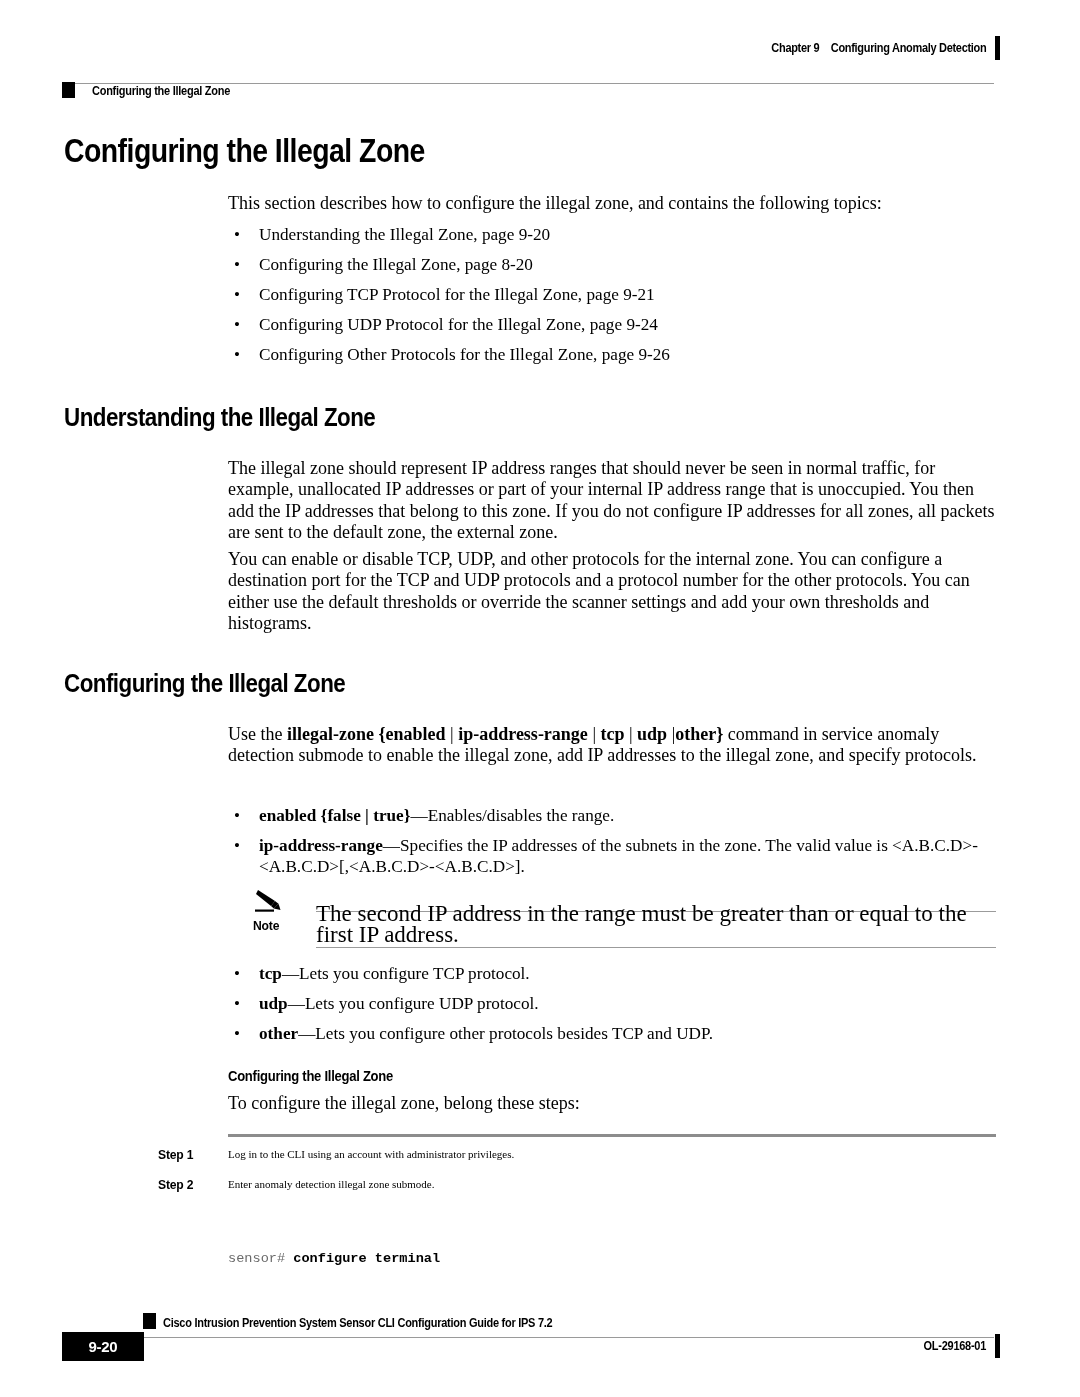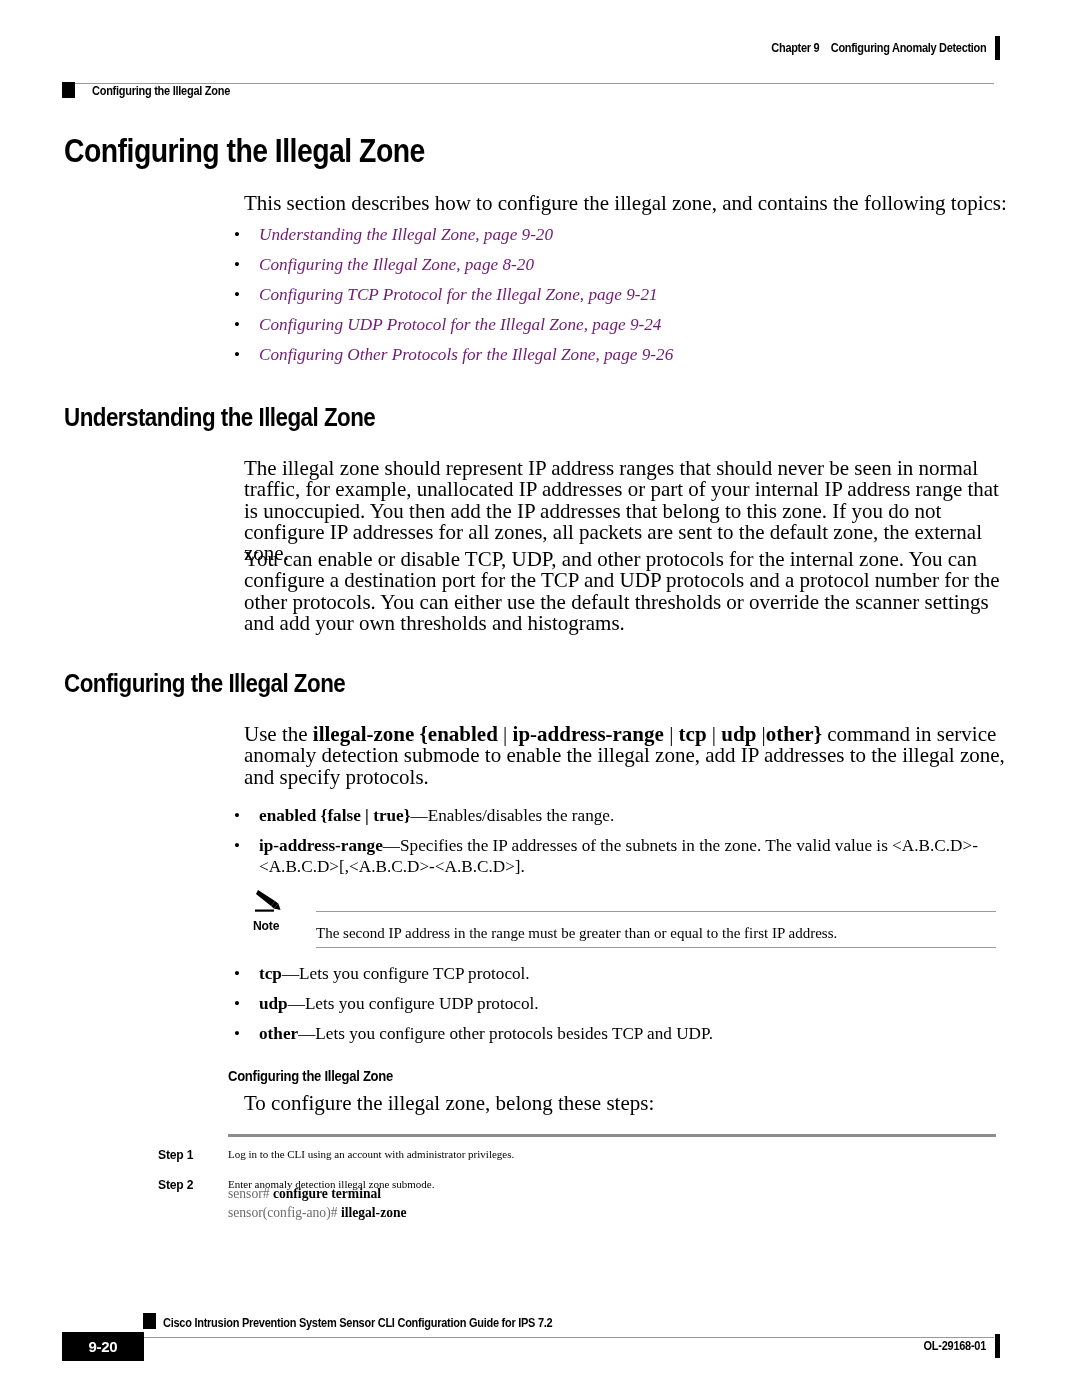--- a/index.html
+++ b/index.html
@@ -112,24 +112,24 @@
     letter-spacing: -0.3px;
     margin: 0;
     transform: scaleX(0.9);
     transform-origin: left center;
     white-space: nowrap;
   }
 
   
   .body-text {
     position: absolute;
-    left: 244px;
+    left: 228px;
     width: 770px;
     font-family: "Liberation Serif", serif;
-    font-size: 21px;
+    font-size: 18px;
     line-height: 21.3px;
     color: #000;
     text-align: left;
   }
 
   
   .bullet {
     position: absolute;
     left: 228px;
     width: 775px;
@@ -142,22 +142,21 @@
     left: 6px;
     top: 0px;
     font-size: 17px;
     line-height: 21.3px;
   }
   .bullet .btext {
     display: block;
     margin-left: 31px;
   }
   .link {
-    color: #701a75;
-    font-style: italic;
+    color: #000000;
   }
 
   
   .note {
     position: absolute;
     left: 228px;
     width: 768px;
   }
   .note-icon {
     position: absolute;
@@ -189,24 +188,24 @@
     font-family: "Liberation Sans", sans-serif;
     font-weight: bold;
     font-size: 13.5px;
     letter-spacing: -0.2px;
     transform: scaleX(0.9);
     transform-origin: left center;
   }
   .note-body {
     position: absolute;
     left: 88px;
-    top: 39px;
+    top: 19px;
     width: 678px;
     font-family: "Liberation Serif", serif;
-    font-size: 15px;
+    font-size: 23px;
     line-height: 21.3px;
   }
 
   
   .step-rule {
     position: absolute;
     left: 228px;
     width: 768px;
     height: 3px;
     background: #8c8c8c;
@@ -421,21 +420,21 @@
   <div class="step-row" style="top:1147px;">
     <span class="step-label">Step 1</span>
     <span class="step-text">Log in to the CLI using an account with administrator privileges.</span>
   </div>
 
   <div class="step-row" style="top:1177px;">
     <span class="step-label">Step 2</span>
     <span class="step-text">Enter anomaly detection illegal zone submode.</span>
   </div>
 
-  <div class="code" style="top:1184px;font-family:Liberation Serif, serif;"><div><span>sensor# </span><b>configure terminal</b></div><div><span>sensor(config-ano)# </span><b>illegal-zone</b></div></div>
+  <div class="code" style="top:1249px;"><div><span>sensor# </span><b>configure terminal</b></div></div>
 
   <div class="footer-rule"></div>
   <div class="footer-square"></div>
   <div class="footer-title">Cisco Intrusion Prevention System Sensor CLI Configuration Guide for IPS 7.2</div>
   <div class="footer-pagebox"></div>
   <div class="footer-pagenum">9-20</div>
   <div class="footer-docid">OL-29168-01</div>
   <div class="footer-tab"></div>
 
 </div>

